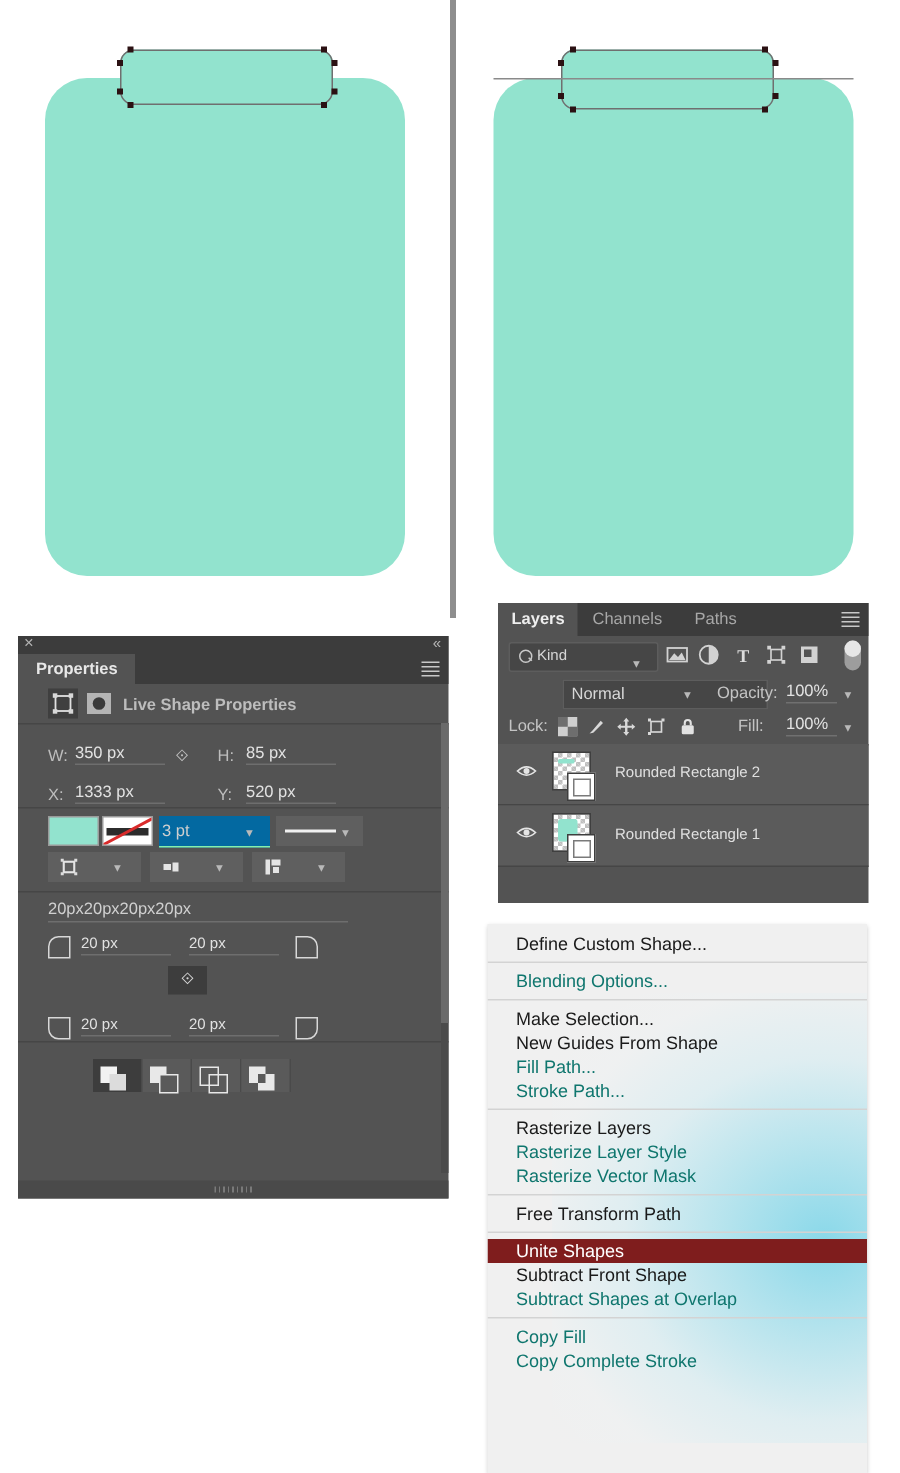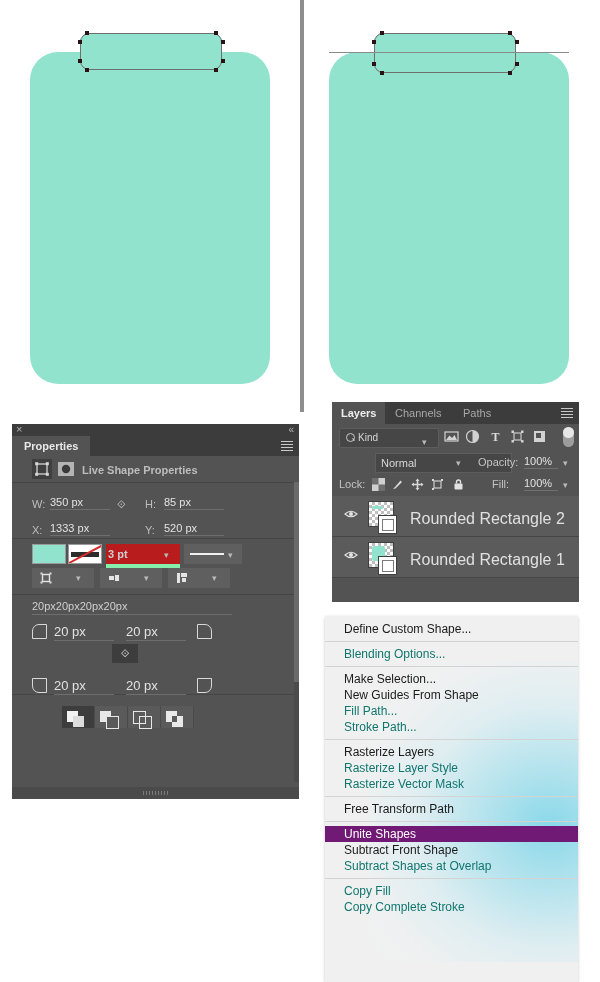--- a/index.html
+++ b/index.html
@@ -166,25 +166,24 @@
     width: 28px; height: 5px; background: #2c2c2c;
   }
   #stroke-swatch .slash {
     position: absolute; left: -4px; top: 8px;
     width: 42px; height: 2px; background: #d92b2b;
     transform: rotate(-28deg);
   }
   .mini-select {
     position: absolute;
     height: 20px;
-    background: #b91c1c;
-    border-bottom: 4px solid #86efac;
+    background: #0369a1;
+    border-bottom: 1px solid #86efac;
     font-size: 11px; color: #cfcfcf;
     line-height: 20px;
-    font-weight: bold;
   }
   .caret {
     position: absolute;
     font-size: 9px; color: #b9b9b9;
   }
   #stroke-width { left: 94px; top: 6px; width: 72px; padding-left: 2px; }
   #stroke-style {
     position: absolute; left: 172px; top: 6px;
     width: 58px; height: 20px;
     background: #5f5f5f;
@@ -223,21 +222,21 @@
     position: absolute;
     width: 13px; height: 13px;
     border: 1px solid #d8d8d8;
   }
   .cb-tl { border-top-left-radius: 7px; }
   .cb-tr { border-top-right-radius: 7px; }
   .cb-bl { border-bottom-left-radius: 7px; }
   .cb-br { border-bottom-right-radius: 7px; }
   .radius-field {
     position: absolute;
-    font-size: 13px; color: #e2e2e2;
+    font-size: 10px; color: #e2e2e2;
     border-bottom: 1px solid #6e6e6e;
     padding-bottom: 1px;
     width: 60px;
   }
   #radius-link-btn {
     position: absolute; left: 100px; top: 50px;
     width: 26px; height: 19px;
     background: #3d3d3d;
     color: #d8d8d8; font-size: 11px;
     text-align: center; line-height: 19px;
@@ -433,21 +432,21 @@
     background: #ffffff;
     border: 1px solid #3f3f3f;
   }
   .vmask .vm-glyph {
     position: absolute; left: 3px; top: 3px;
     width: 10px; height: 10px;
     border: 1px solid #7a7a7a;
   }
   .layer-name {
     position: absolute; left: 78px; top: 14px;
-    font-size: 16px; color: #e0e0e0; text-align: right;
+    font-size: 10px; color: #e0e0e0; text-align: right;
   }
 
   
   #context-menu {
     position: absolute;
     left: 325px; top: 616px;
     width: 253px; height: 366px;
     background: #f0f0f0;
     overflow: hidden;
     box-shadow: 0 1px 3px rgba(0,0,0,0.22);
@@ -468,21 +467,21 @@
     position: relative;
     height: 16px;
     line-height: 16px;
     padding-left: 19px;
     font-size: 12px;
     color: #1a1a1a;
     white-space: nowrap;
   }
   .menu-item.disabled { color: #0f766e; }
   .menu-item.selected {
-    background: #701a75;
+    background: #7f1d1d;
     color: #ffffff;
   }
   .menu-sep {
     position: relative;
     height: 1px;
     margin: 4px 0;
     background: #d3d3d3;
   }
   #menu-list { position: relative; padding-top: 5px; z-index: 2; }
 </style>

